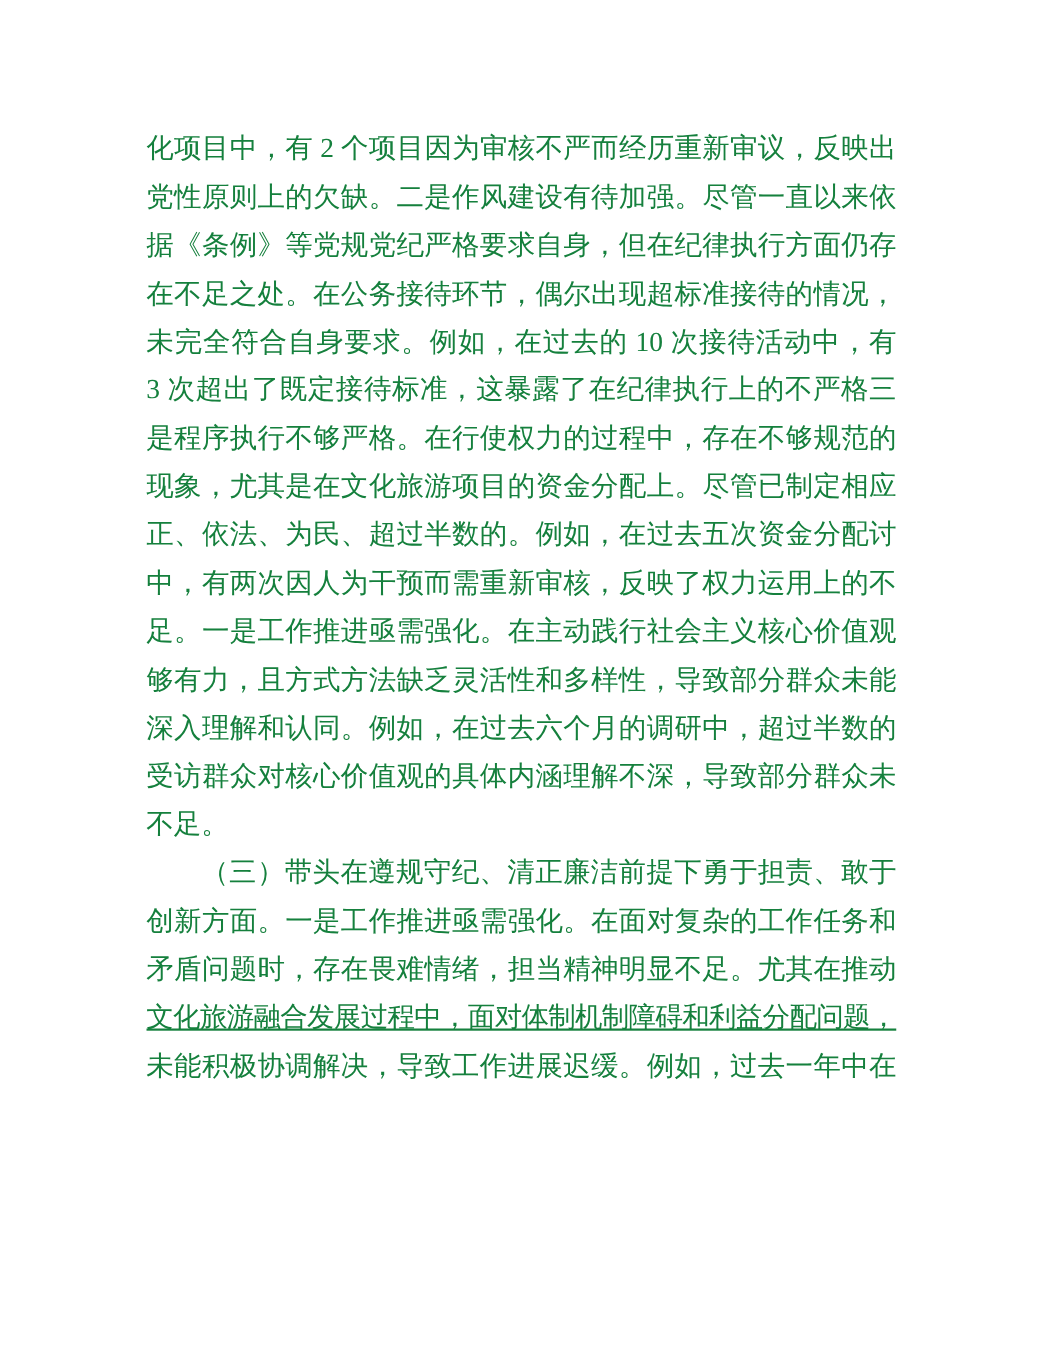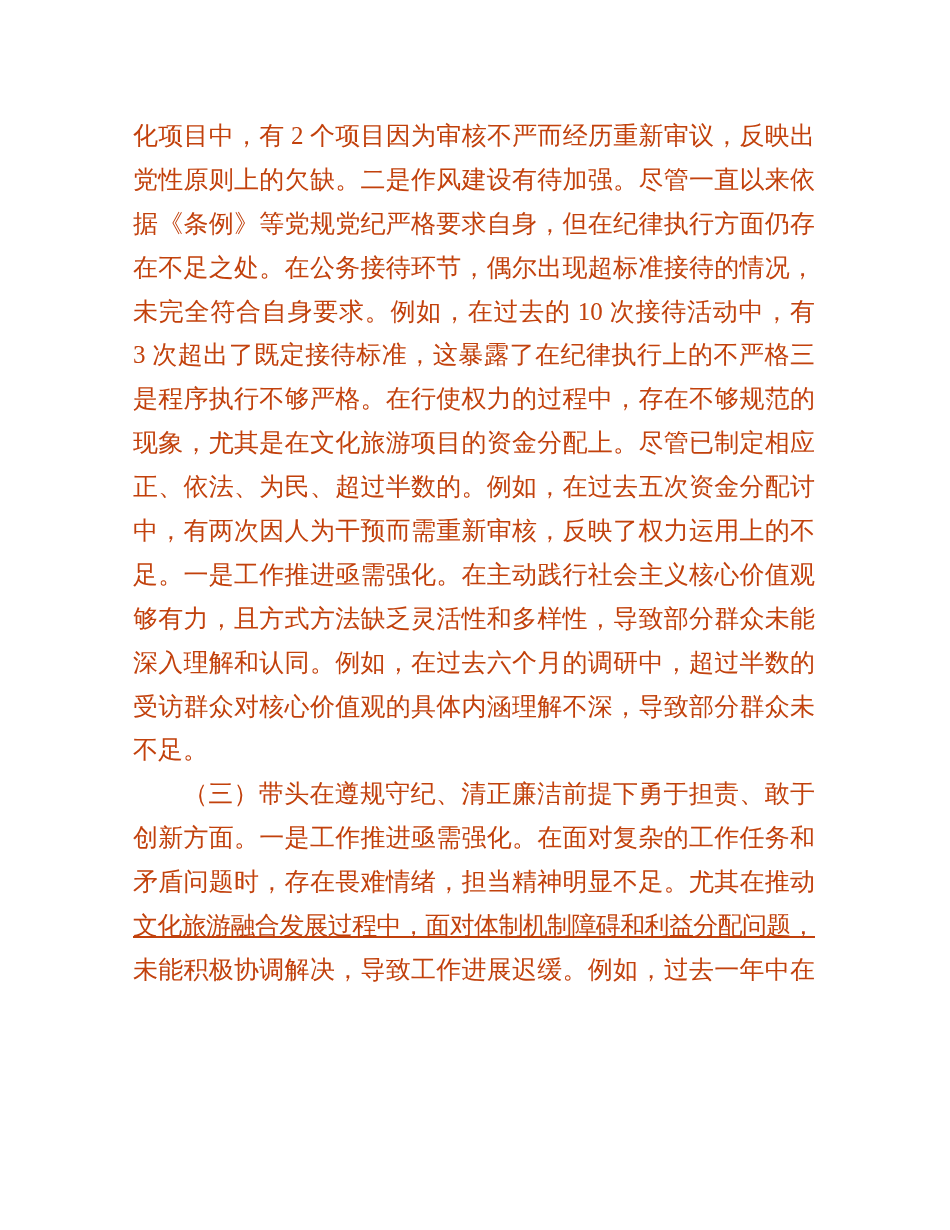--- a/index.html
+++ b/index.html
@@ -23,21 +23,21 @@
     position: absolute;
     left: 133px;
     top: 114px;
     width: 682px;
   }
   .line {
     font-size: 25px;
     line-height: 43.9px;
     height: 43.9px;
     overflow: hidden;
-    color: #c2410c;
+    color: #15803d;
     text-align: justify;
     text-align-last: justify;
     -moz-text-align-last: justify;
     text-justify: inter-character;
     word-break: break-all;
     font-weight: 400;
   }
   .line.end {
     text-align-last: left;
     -moz-text-align-last: left;

